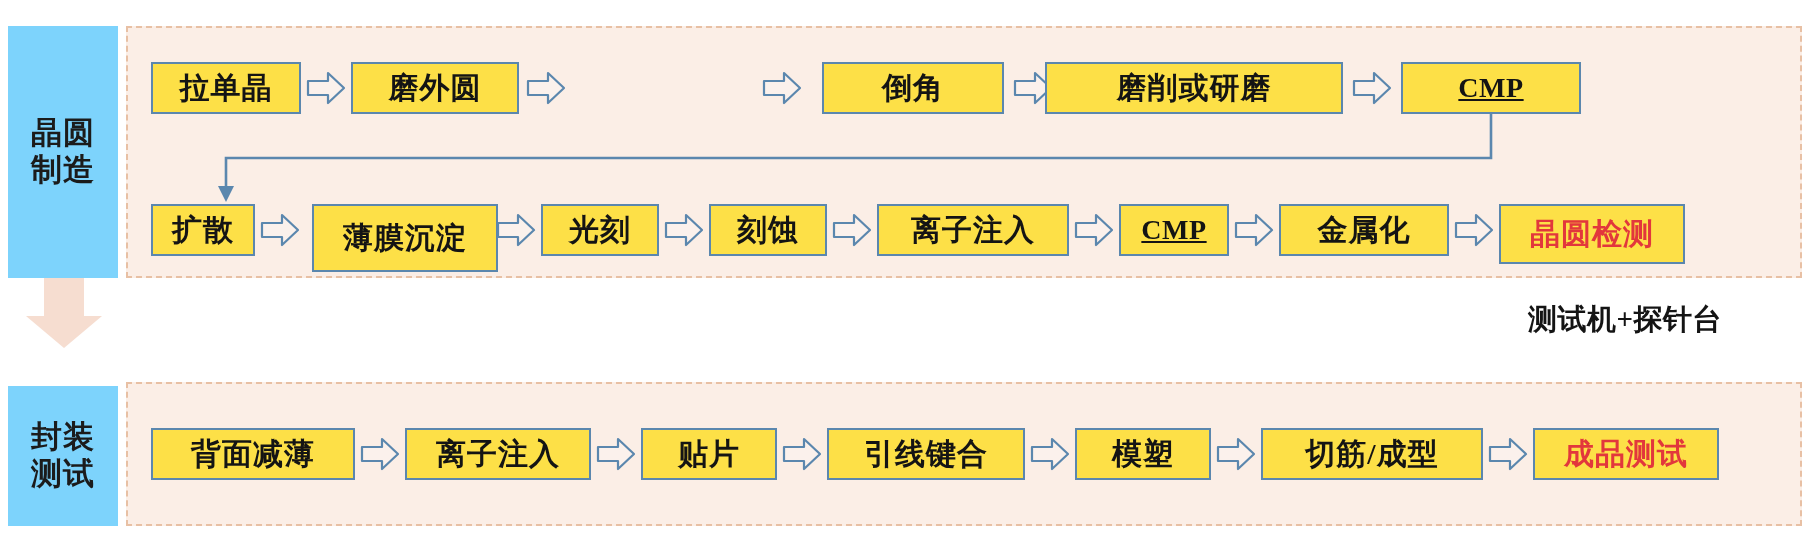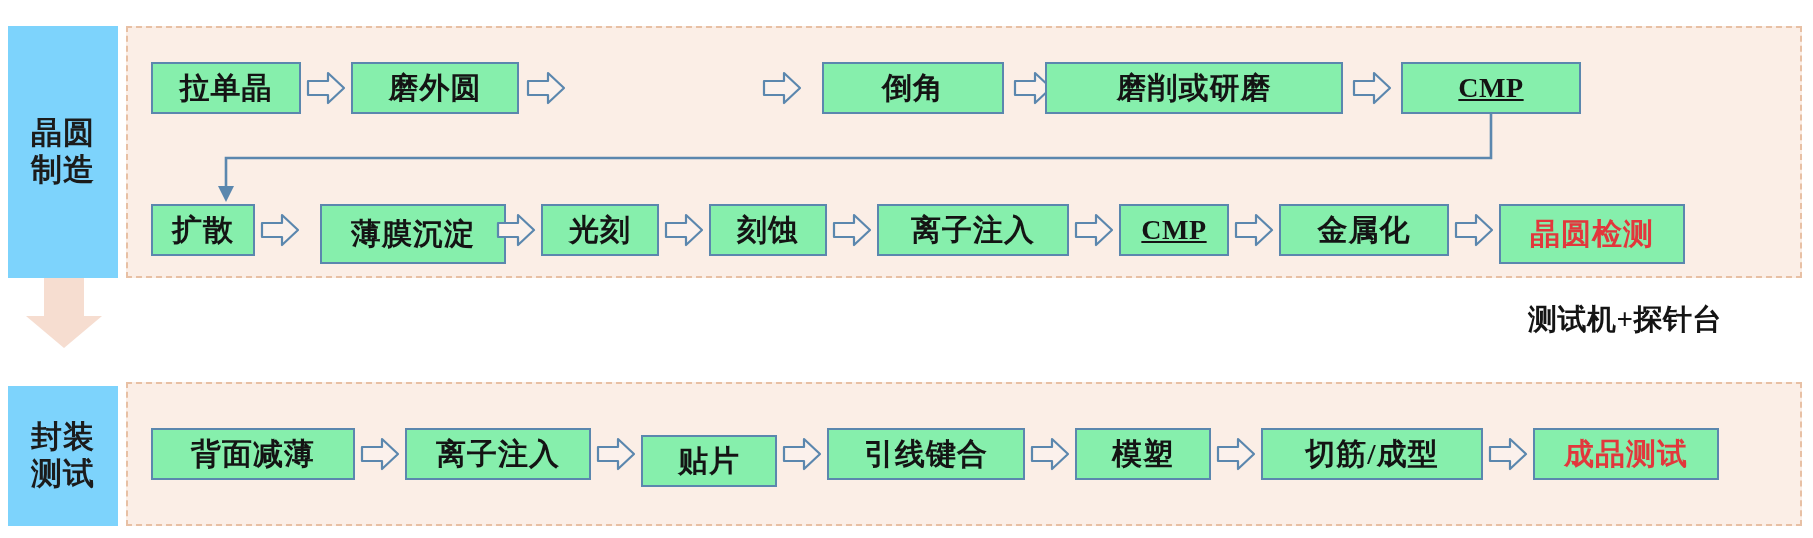--- a/index.html
+++ b/index.html
@@ -44,21 +44,21 @@
     border: 2px dashed #e8c0a4;
     background: #fbeee6;
     box-sizing: border-box;
   }
 
   
   .pbox {
     position: absolute;
     box-sizing: border-box;
     border: 2.5px solid #5b87ae;
-    background: #86efac;
+    background: #fde047;
     display: flex;
     align-items: center;
     justify-content: center;
     font-size: 30px;
     font-weight: 700;
     color: #141414;
     letter-spacing: 1px;
     white-space: nowrap;
     font-family: "Liberation Serif", "DejaVu Serif", serif;
   }
@@ -158,21 +158,21 @@
   </span>
 
   <div class="pbox" style="left:151px; top:204px; width:104px; height:52px;">扩散</div>
 
   <span class="chevron" style="left:260px; top:212px; width:40px; height:36px;">
     <svg width="40" height="36" viewBox="0 0 40 36">
       <path d="M2,11 L22,11 L22,3 L38,18 L22,33 L22,25 L2,25 Z" fill="#fbf1ec" stroke="#5b87ae" stroke-width="2.2" stroke-linejoin="round"></path>
     </svg>
   </span>
 
-  <div class="pbox" style="left:320px; top:204px; width:186px; height:60px;">薄膜沉淀</div>
+  <div class="pbox" style="left:312px; top:204px; width:186px; height:68px;">薄膜沉淀</div>
 
   <span class="chevron" style="left:496px; top:212px; width:40px; height:36px;">
     <svg width="40" height="36" viewBox="0 0 40 36">
       <path d="M2,11 L22,11 L22,3 L38,18 L22,33 L22,25 L2,25 Z" fill="#fbf1ec" stroke="#5b87ae" stroke-width="2.2" stroke-linejoin="round"></path>
     </svg>
   </span>
 
   <div class="pbox" style="left:541px; top:204px; width:118px; height:52px;">光刻</div>
 
   <span class="chevron" style="left:664px; top:212px; width:40px; height:36px;">
@@ -239,21 +239,21 @@
   </span>
 
   <div class="pbox" style="left:405px; top:428px; width:186px; height:52px;">离子注入</div>
 
   <span class="chevron" style="left:596px; top:436px; width:40px; height:36px;">
     <svg width="40" height="36" viewBox="0 0 40 36">
       <path d="M2,11 L22,11 L22,3 L38,18 L22,33 L22,25 L2,25 Z" fill="#fbf1ec" stroke="#5b87ae" stroke-width="2.2" stroke-linejoin="round"></path>
     </svg>
   </span>
 
-  <div class="pbox" style="left:641px; top:428px; width:136px; height:52px;margin-top:7px;">贴片</div>
+  <div class="pbox" style="left:641px; top:428px; width:136px; height:52px;">贴片</div>
 
   <span class="chevron" style="left:782px; top:436px; width:40px; height:36px;">
     <svg width="40" height="36" viewBox="0 0 40 36">
       <path d="M2,11 L22,11 L22,3 L38,18 L22,33 L22,25 L2,25 Z" fill="#fbf1ec" stroke="#5b87ae" stroke-width="2.2" stroke-linejoin="round"></path>
     </svg>
   </span>
 
   <div class="pbox" style="left:827px; top:428px; width:198px; height:52px;">引线键合</div>
 
   <span class="chevron" style="left:1030px; top:436px; width:40px; height:36px;">

